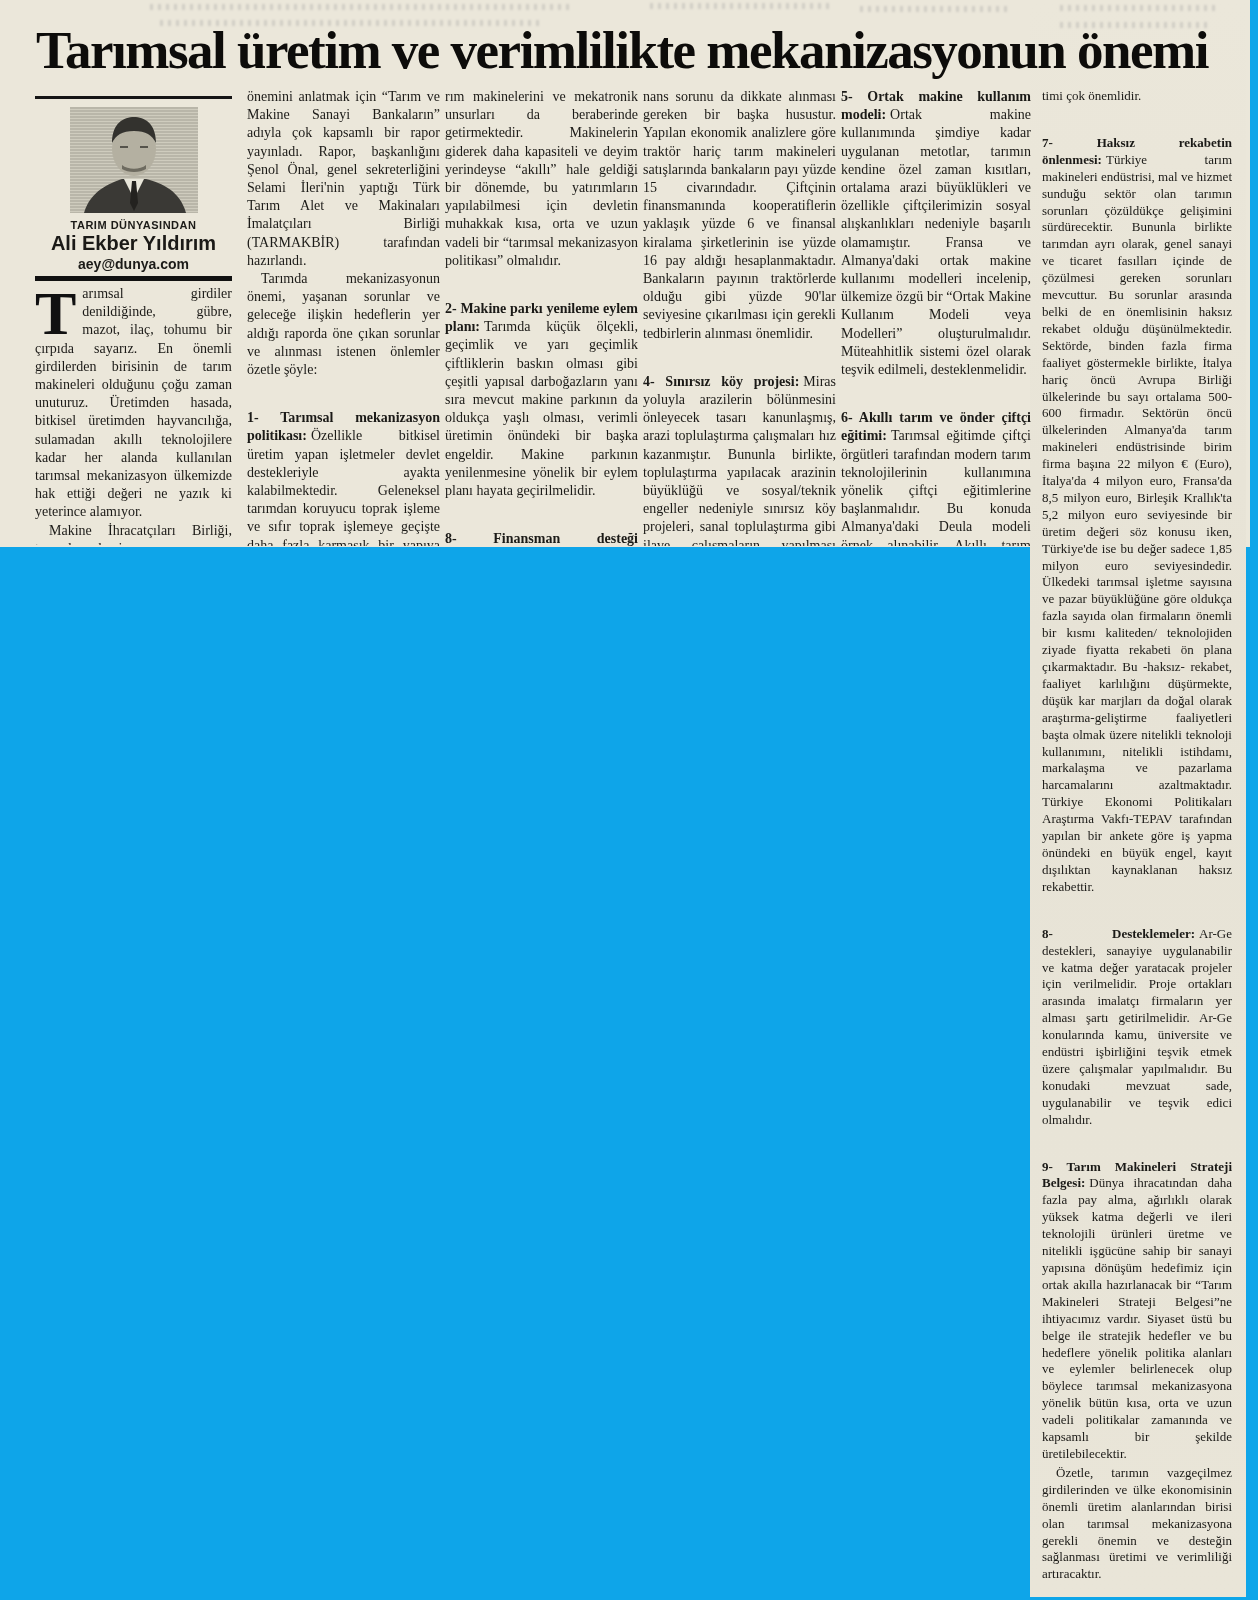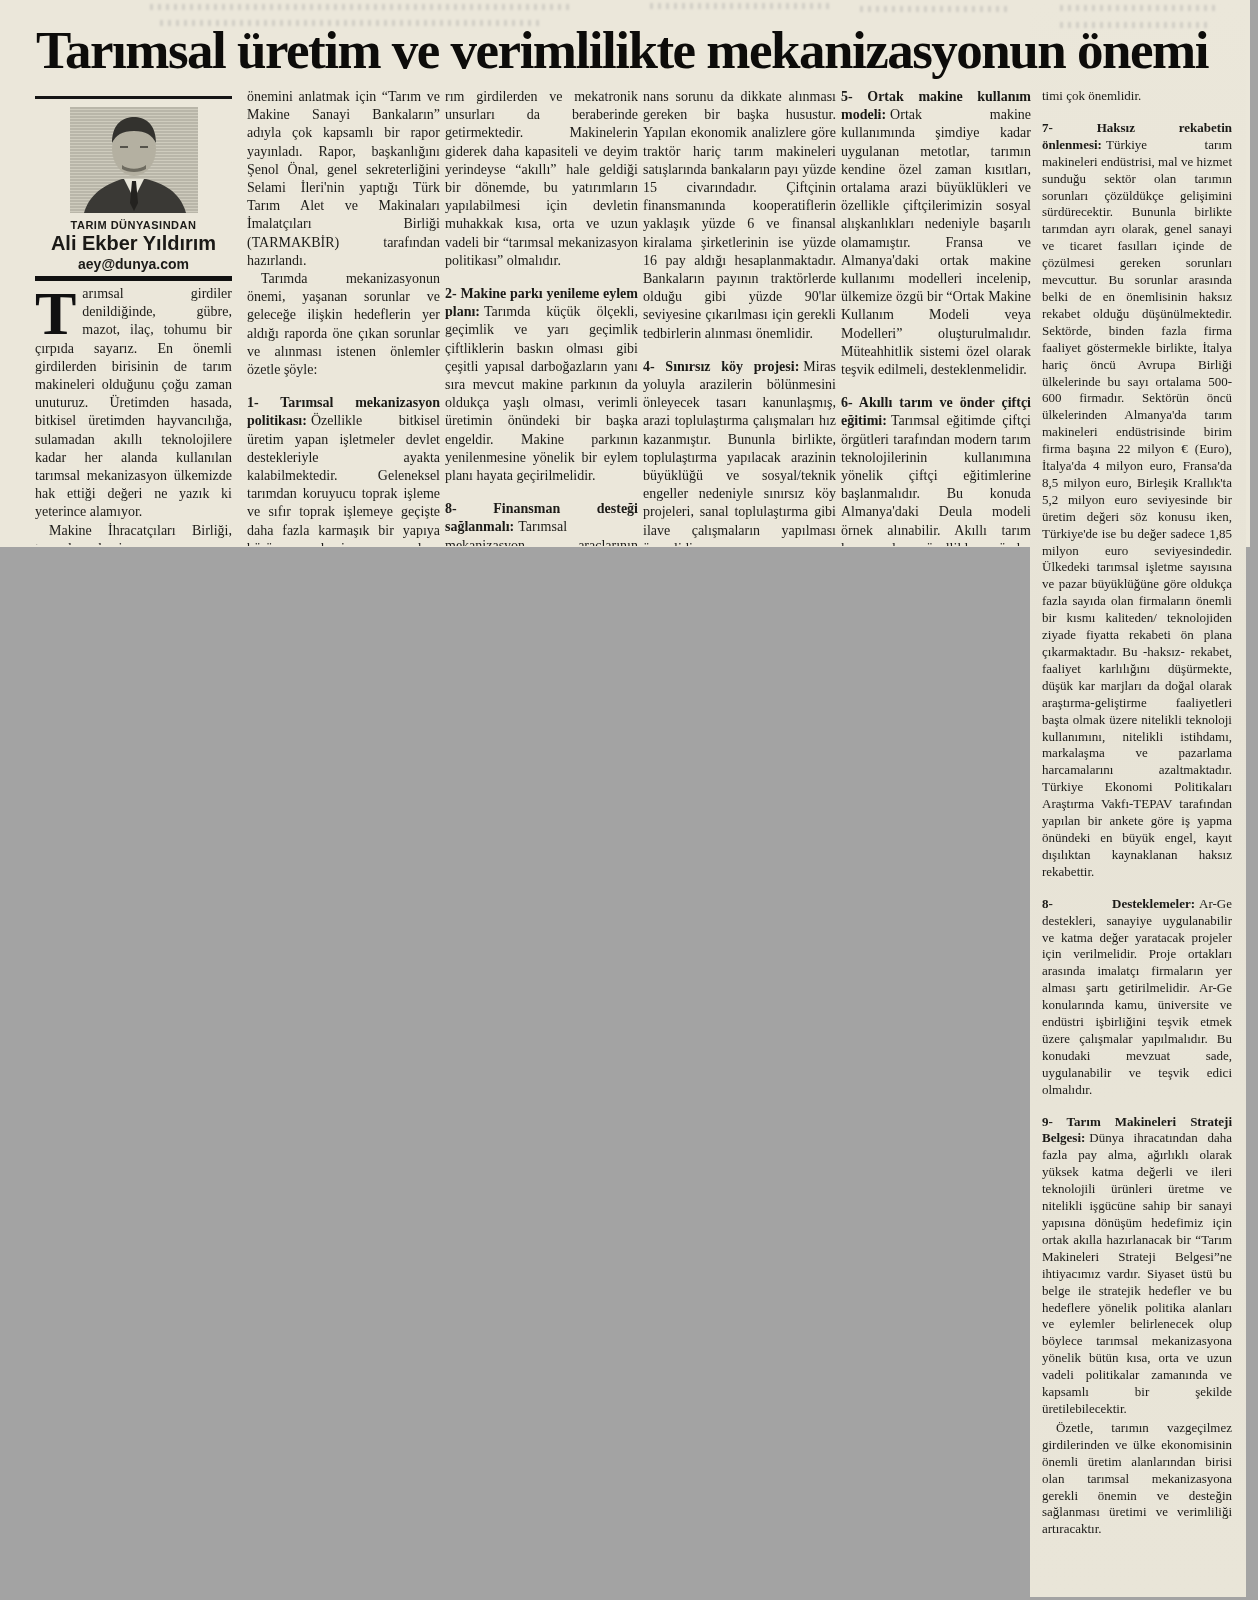--- a/index.html
+++ b/index.html
@@ -1,32 +1,32 @@
 <!DOCTYPE html>
 <html lang="tr"><head>
 <meta charset="utf-8">
 <style>
   html,body{margin:0;padding:0;background:#ffffff;}
-  .page{position:relative;width:1258px;height:1600px;background:#a3a3a3;overflow:hidden;
+  .page{position:relative;width:1258px;height:1600px;background:#0ea5e9;overflow:hidden;
         font-family:"Liberation Serif","DejaVu Serif",serif;color:#1b1a17;}
   
   .clip-top{position:absolute;left:0;top:0;width:1250px;height:547px;background:#ebe7da;}
   .clip-right{position:absolute;left:1030px;top:0;width:216px;height:1597px;
               background:linear-gradient(#ebe7da 0,#e7e3d6 40%,#e9e5d8 100%);}
   
   .ghost{position:absolute;height:6px;filter:blur(1px);opacity:.35;
          background:repeating-linear-gradient(90deg, rgba(70,70,85,.45) 0 3px, transparent 3px 8px);}
   .headline{position:absolute;left:36px;top:20px;width:1200px;height:64px;
             font-size:53px;font-weight:700;letter-spacing:-1.5px;white-space:nowrap;color:#0d0c0a;}
   
   .col{position:absolute;top:88px;height:458px;overflow:hidden;text-align:justify;
        font-size:14px;line-height:18.2px;}
   .col p{margin:0;}
   .col p.ind{text-indent:14px;}
-  .col p.item{margin-top:15px;}
+  .col p.item{margin-top:30px;}
   b.lead{margin-right:4px;font-weight:700;}
   .c1{left:35px;width:197px;}
   .c2{left:247px;width:193px;}
   .c3{left:445px;width:193px;}
   .c4{left:643px;width:193px;}
   .c5{left:841px;width:190px;}
   .c6{left:1042px;width:190px;height:1500px;font-size:13px;line-height:16.9px;}
   
   .authorbox{position:absolute;left:35px;top:96px;width:197px;}
   .rule-top{height:3px;background:#151515;}
@@ -87,21 +87,21 @@
     <p class="ind">Makine İhracatçıları Birliği, tarımda mekanizasyonun</p>
   </div>
 
   <div class="col c2">
     <p>önemini anlatmak için “Tarım ve Makine Sanayi Bankaların” adıyla çok kapsamlı bir rapor yayınladı. Rapor, başkanlığını Şenol Önal, genel sekreterliğini Selami İleri'nin yaptığı Türk Tarım Alet ve Makinaları İmalatçıları Birliği (TARMAKBİR) tarafından hazırlandı.</p>
     <p class="ind">Tarımda mekanizasyonun önemi, yaşanan sorunlar ve geleceğe ilişkin hedeflerin yer aldığı raporda öne çıkan sorunlar ve alınması istenen önlemler özetle şöyle:</p>
     <p class="item"><b class="lead">1- Tarımsal mekanizasyon politikası:</b><span>Özellikle bitkisel üretim yapan işletmeler devlet destekleriyle ayakta kalabilmektedir. Geleneksel tarımdan koruyucu toprak işleme ve sıfır toprak işlemeye geçişte daha fazla karmaşık bir yapıya bürünen mekanizasyon araçları, hassas tarıma geçişte akıllı ta-</span></p>
   </div>
 
   <div class="col c3">
-    <p>rım girdilerden ve mekatronik unsurları da beraberinde getirmektedir. Makinelerin giderek daha kapasiteli ve deyim yerindeyse “akıllı” hale geldiği bir dönemde, bu yatırımların yapılabilmesi için devletin muhakkak kısa, orta ve uzun vadeli bir “tarımsal mekanizasyon politikası” olmalıdır.</p>
+    <p>rım makinelerini ve mekatronik unsurları da beraberinde getirmektedir. Makinelerin giderek daha kapasiteli ve deyim yerindeyse “akıllı” hale geldiği bir dönemde, bu yatırımların yapılabilmesi için devletin muhakkak kısa, orta ve uzun vadeli bir “tarımsal mekanizasyon politikası” olmalıdır.</p>
     <p class="item"><b class="lead">2- Makine parkı yenileme eylem planı:</b><span>Tarımda küçük ölçekli, geçimlik ve yarı geçimlik çiftliklerin baskın olması gibi çeşitli yapısal darboğazların yanı sıra mevcut makine parkının da oldukça yaşlı olması, verimli üretimin önündeki bir başka engeldir. Makine parkının yenilenmesine yönelik bir eylem planı hayata geçirilmelidir.</span></p>
     <p class="item"><b class="lead">8- Finansman desteği sağlanmalı:</b><span>Tarımsal mekanizasyon araçlarının edinimindeki fi-</span></p>
   </div>
 
   <div class="col c4">
     <p>nans sorunu da dikkate alınması gereken bir başka husustur. Yapılan ekonomik analizlere göre traktör hariç tarım makineleri satışlarında bankaların payı yüzde 15 civarındadır. Çiftçinin finansmanında kooperatiflerin yaklaşık yüzde 6 ve finansal kiralama şirketlerinin ise yüzde 16 pay aldığı hesaplanmaktadır. Bankaların payının traktörlerde olduğu gibi yüzde 90'lar seviyesine çıkarılması için gerekli tedbirlerin alınması önemlidir.</p>
     <p class="item"><b class="lead">4- Sınırsız köy projesi:</b><span>Miras yoluyla arazilerin bölünmesini önleyecek tasarı kanunlaşmış, arazi toplulaştırma çalışmaları hız kazanmıştır. Bununla birlikte, toplulaştırma yapılacak arazinin büyüklüğü ve sosyal/teknik engeller nedeniyle sınırsız köy projeleri, sanal toplulaştırma gibi ilave çalışmaların yapılması önemlidir.</span></p>
   </div>
 
   <div class="col c5">

